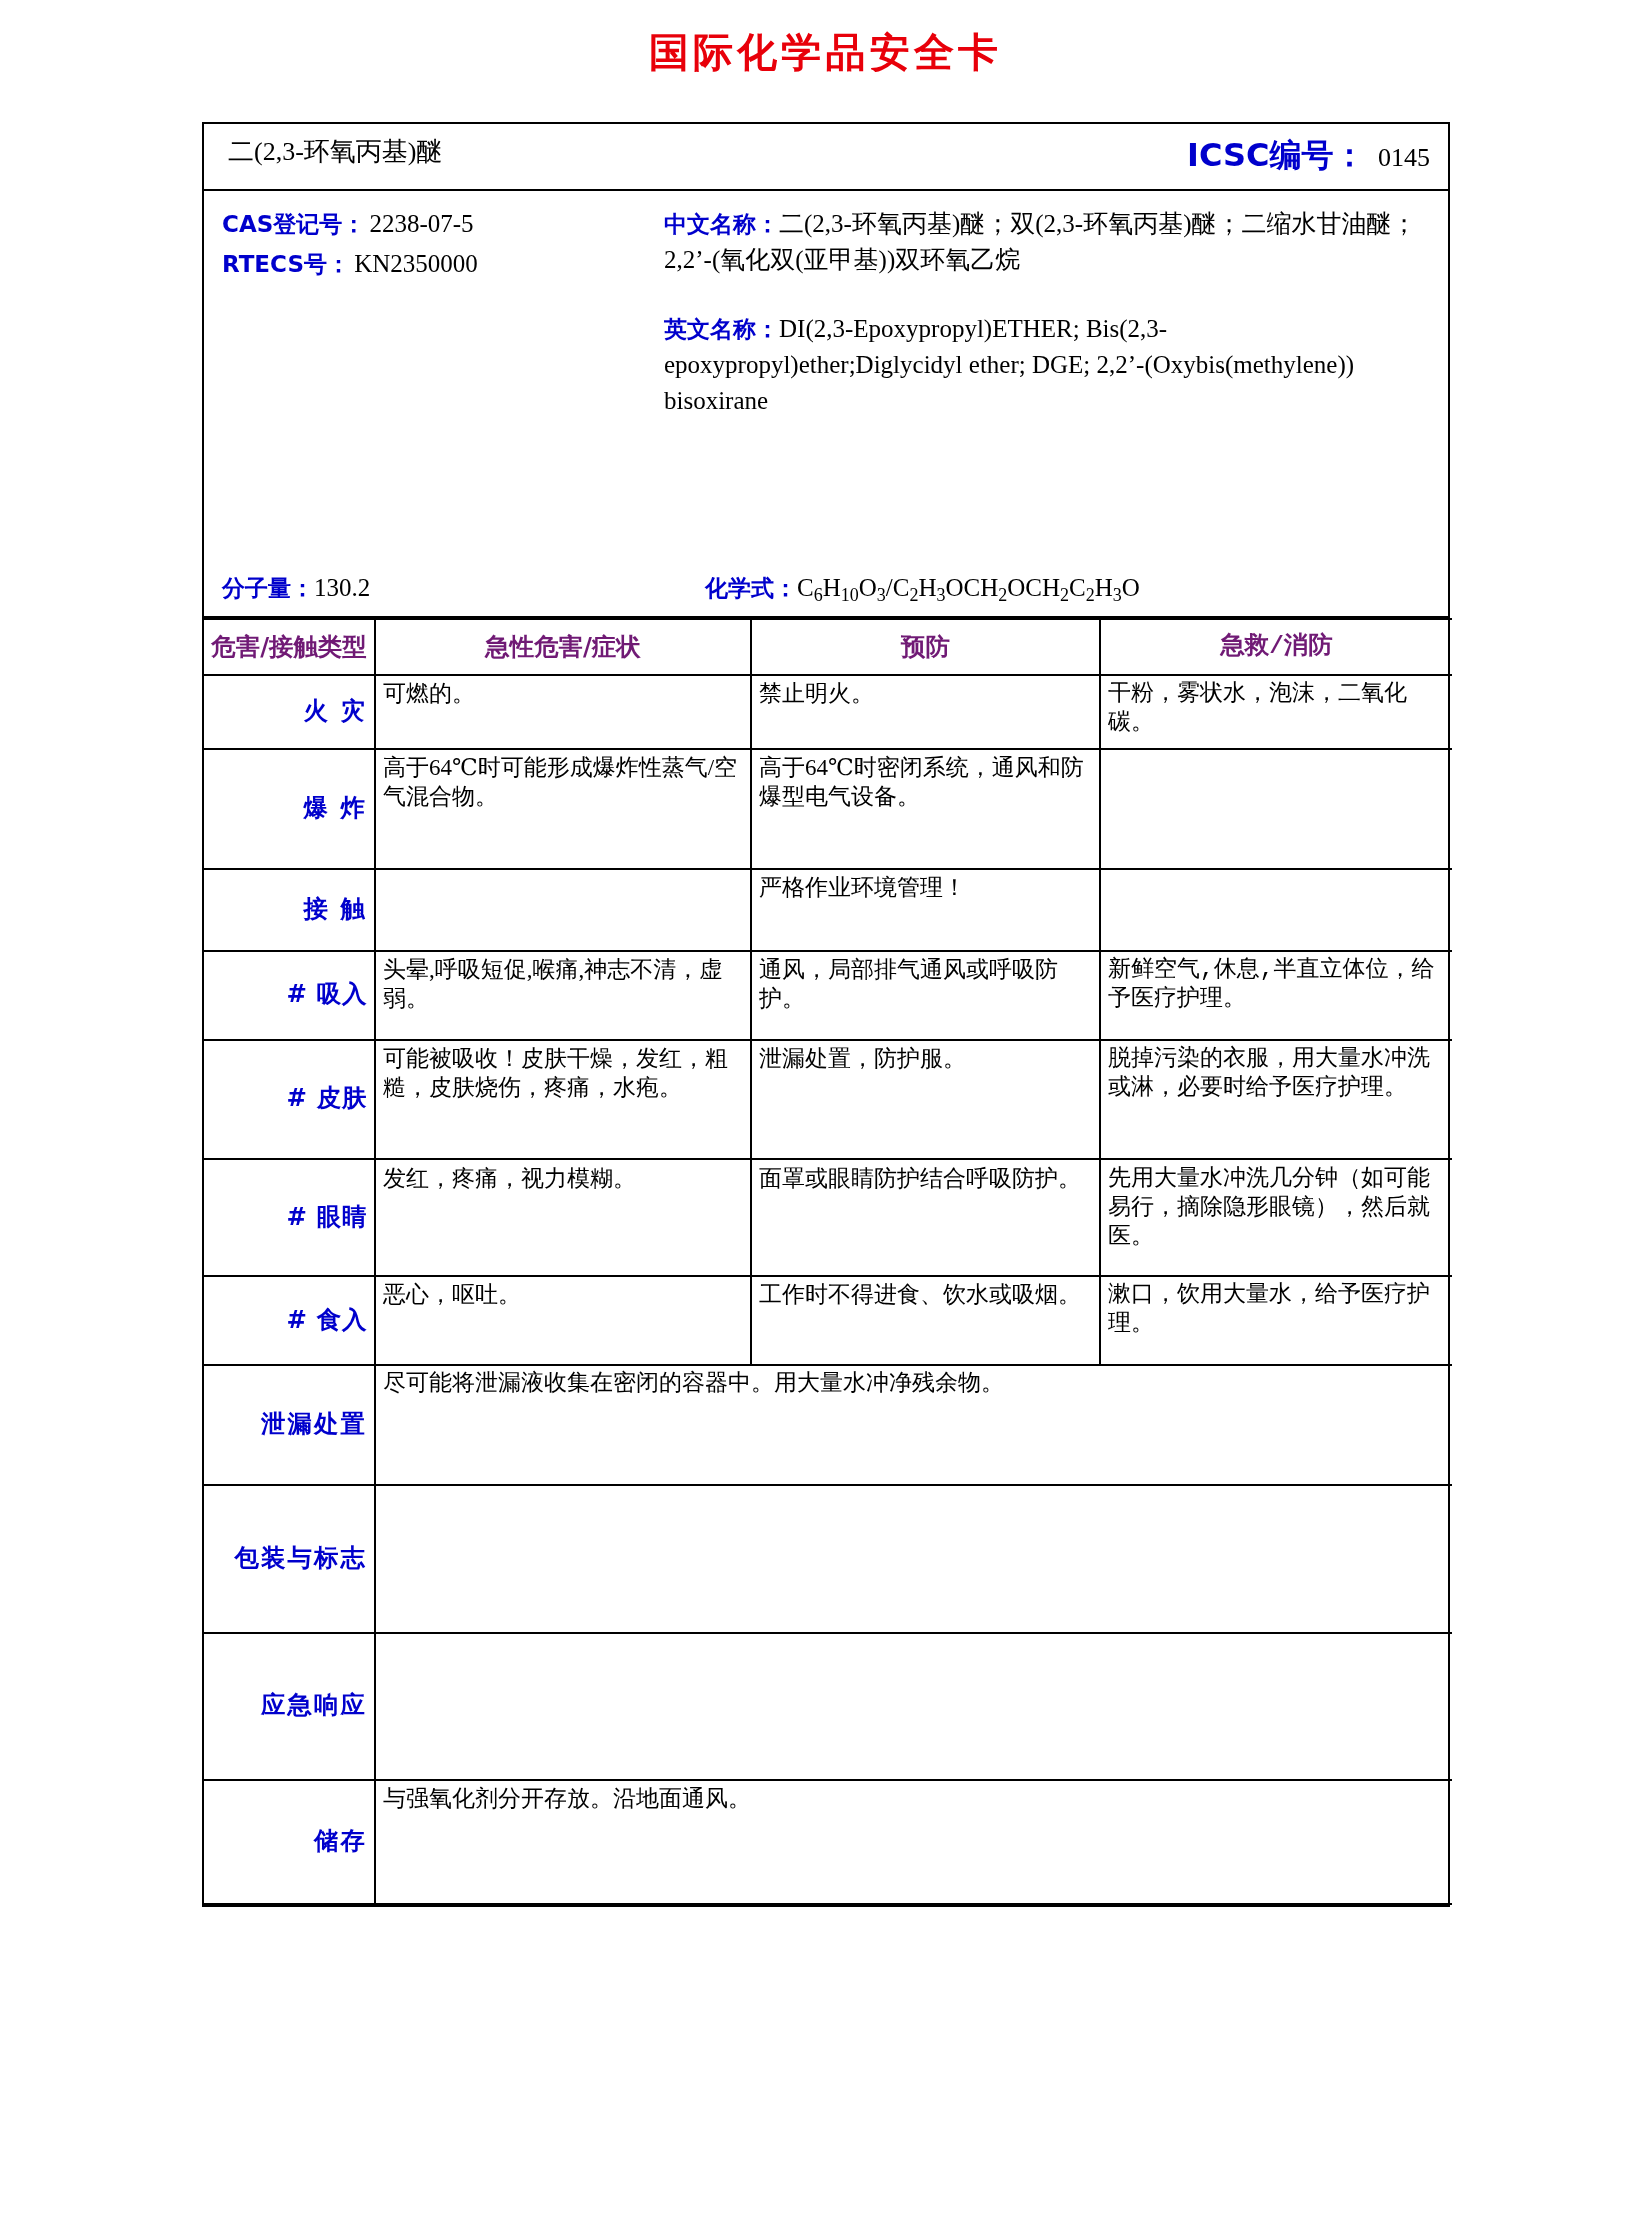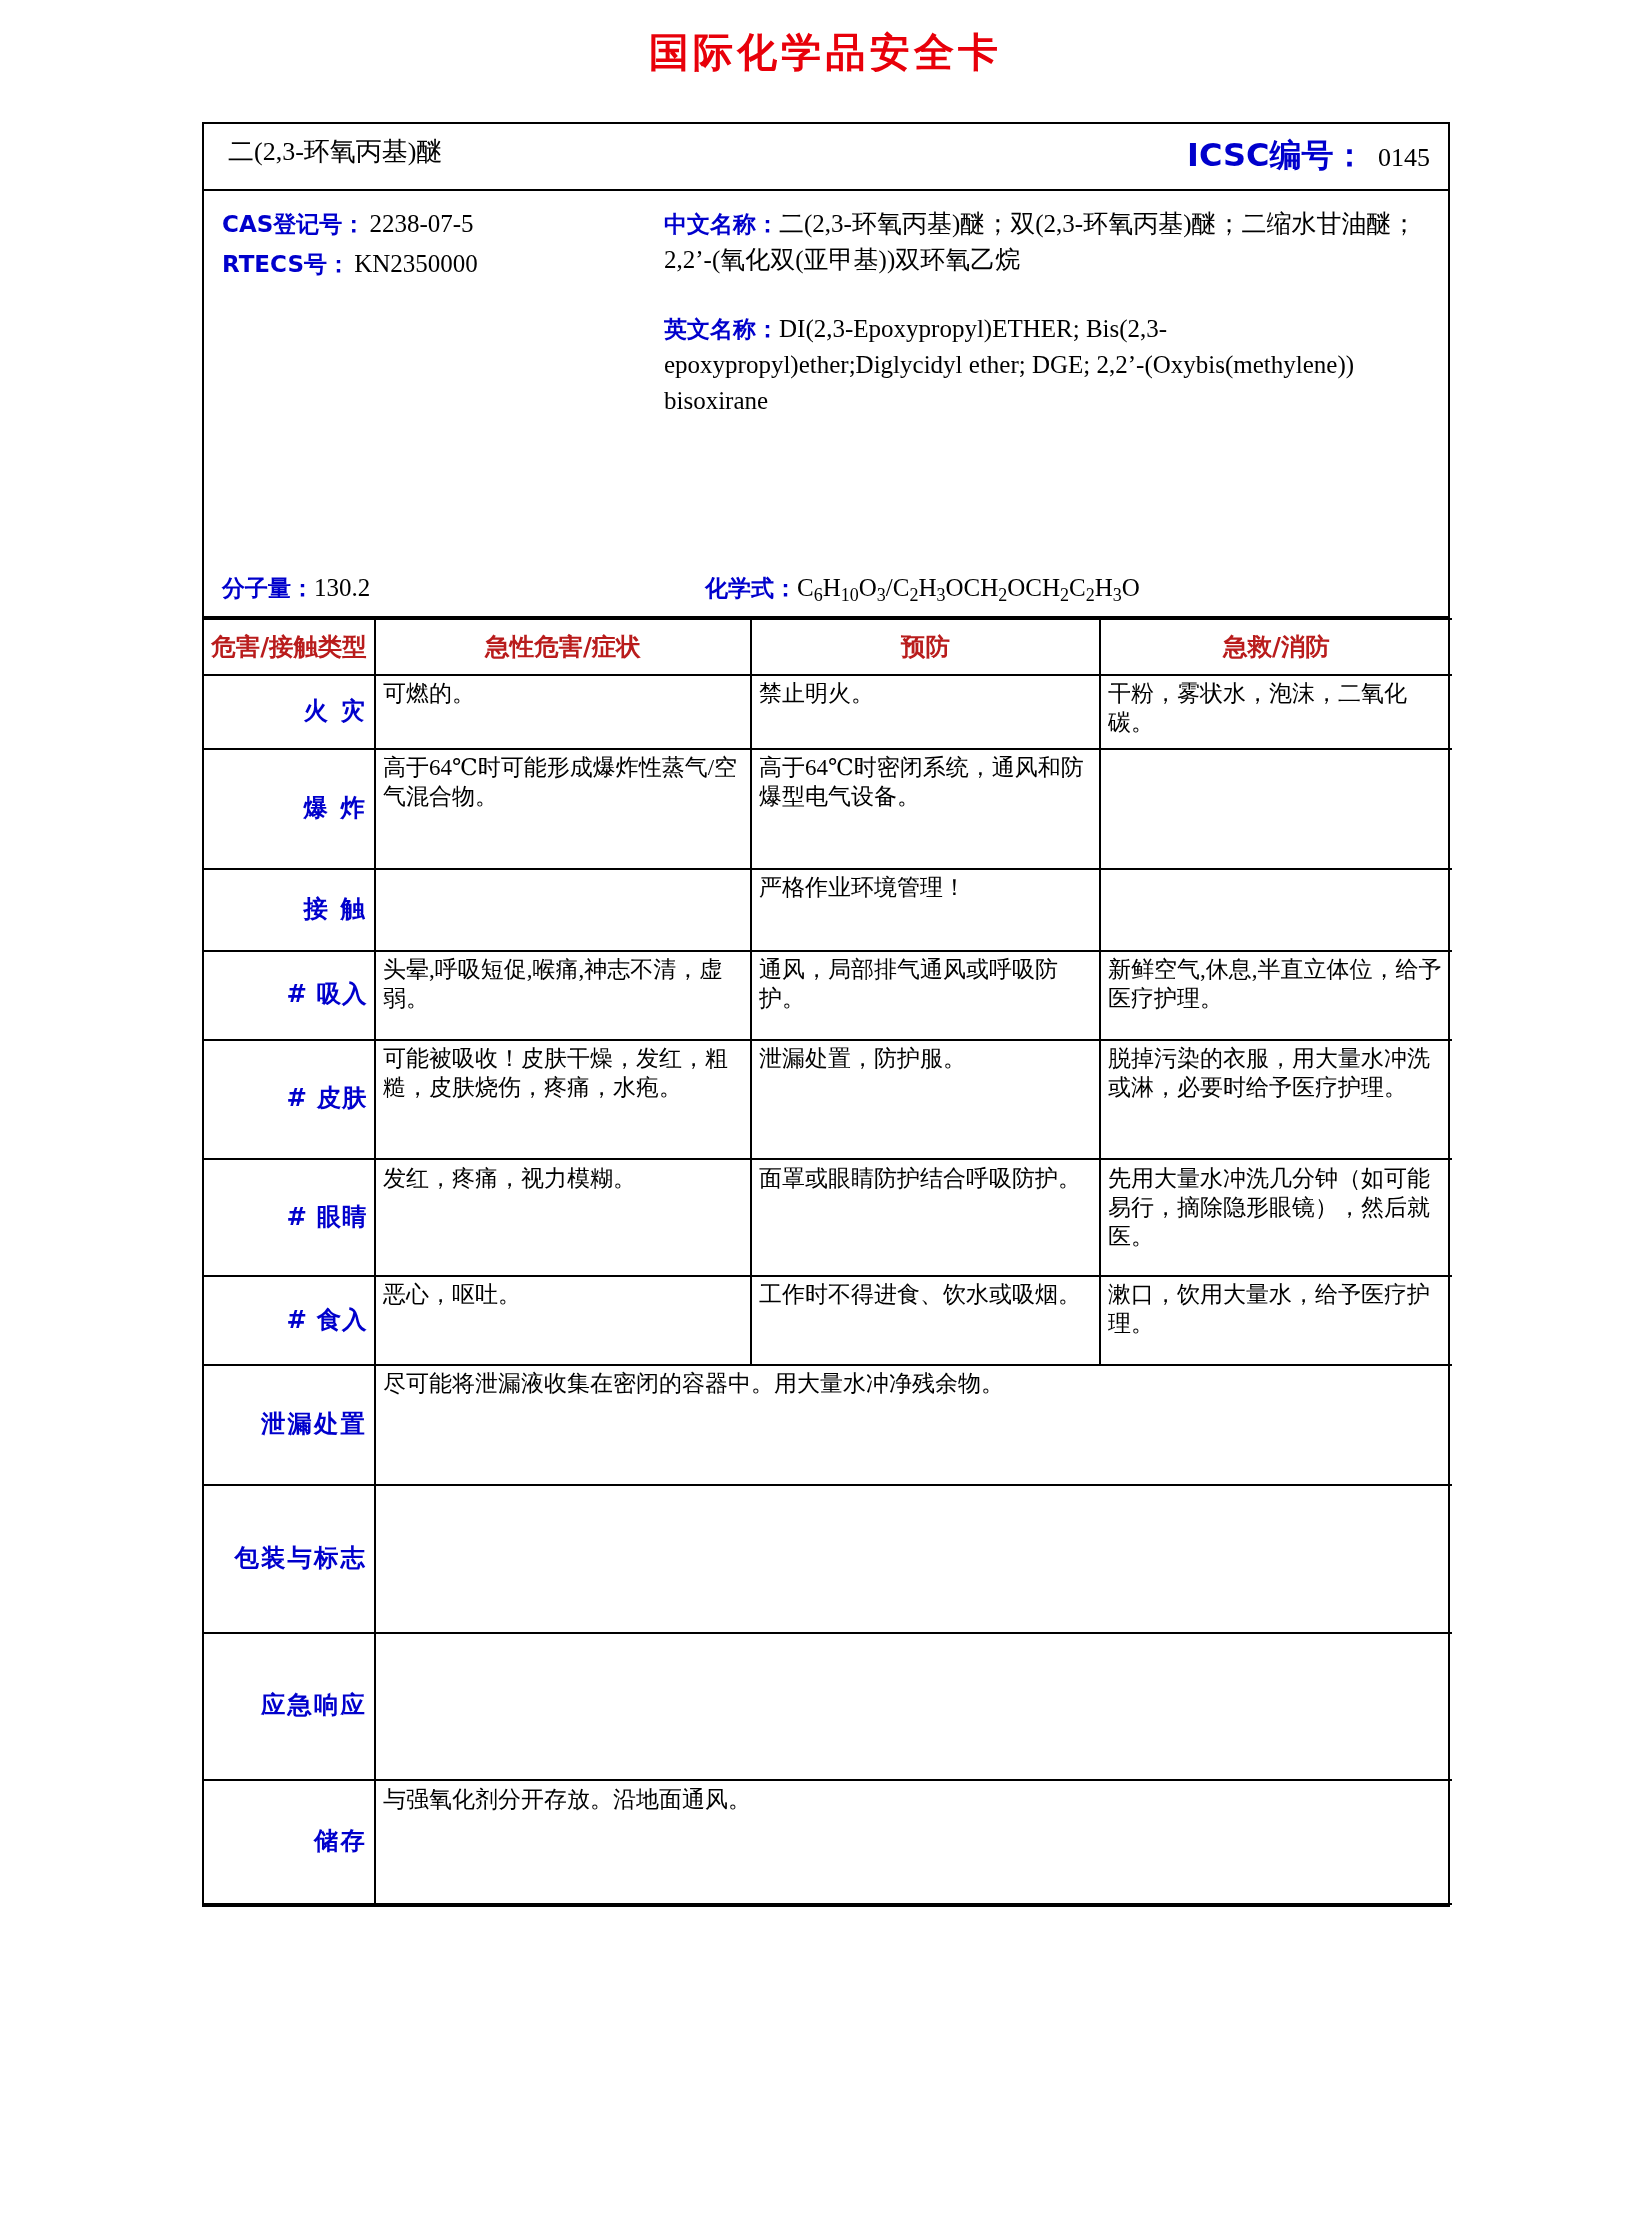--- a/index.html
+++ b/index.html
@@ -126,40 +126,40 @@
   .tbl td, .tbl th {
     border: 2.1px solid #000;
     vertical-align: top;
     padding: 4.2px 7px 5.6px 7px;
     font-size: 23px;
     line-height: 1.26;
   }
   .tbl th {
     text-align: center;
     vertical-align: middle;
-    color: #b91c1c;
+    color: #701a75;
     font-family: "DejaVu Sans", "Liberation Sans", sans-serif;
     font-weight: bold;
     font-size: 24.4px;
     padding: 11px 5.6px;
     line-height: 1.3;
     margin-left: 32px;
   }
   .tbl td.rowhdr {
     text-align: right;
     vertical-align: middle;
     color: #0000cc;
     font-family: "DejaVu Sans", "Liberation Sans", sans-serif;
     font-weight: bold;
     font-size: 24.4px;
     letter-spacing: 2.1px;
   }
   .tbl td.rowhdr.hash { letter-spacing: 0.7px; }
   .tbl .no-l { border-left: none; }
-  .tbl .no-r { border-right: none; }
+  .tbl .no-r { border-right: none; font-family: Liberation Mono, monospace; }
   .col1 { width: 171px; }
   .col2 { width: 376px; }
   .col3 { width: 349px; }
   .col4 { width: 352px; }
 
   .h-fire td { height: 63px; }
   .h-exp td { height: 108px; }
   .h-contact td { height: 70px; }
   .h-inh td { height: 77px; }
   .h-skin td { height: 108px; }

